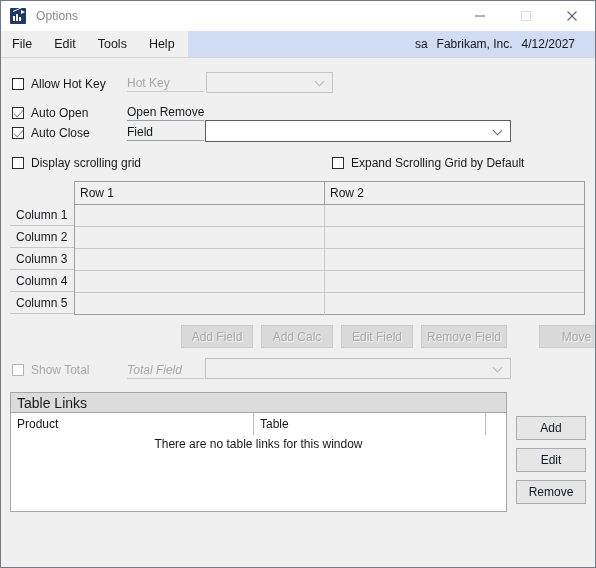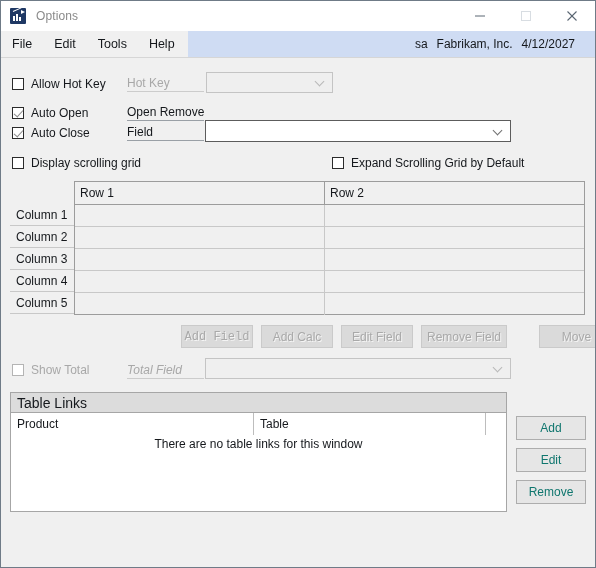--- a/index.html
+++ b/index.html
@@ -239,21 +239,21 @@
     padding-left: 6px;
   }
 
   
   .btn {
     position: absolute;
     box-sizing: border-box;
     background: #e6e6e6;
     border: 1px solid #adadad;
     font-size: 12px;
-    color: #0f766e;
+    color: #0f172a;
     display: flex;
     align-items: center;
     justify-content: center;
   }
   .btn.dis {
     background: #dadada;
     border-color: #cacaca;
     color: #a9a9a9;
     text-shadow: 1px 1px 0 #f4f4f4;
   }
@@ -442,21 +442,21 @@
       <div class="grow">
         <div class="gc1"></div>
         <div class="gc2"></div>
       </div>
       <div class="grow">
         <div class="gc1"></div>
         <div class="gc2"></div>
       </div>
     </div>
 
-    <div class="btn dis" style="left:179px; top:267px; width:72px; height:23px;font-family:Liberation Mono, monospace;">
+    <div class="btn dis" style="left:179px; top:267px; width:72px; height:23px;">
       <span>Add Field</span>
     </div>
     <div class="btn dis" style="left:259px; top:267px; width:72px; height:23px;">
       <span>Add Calc</span>
     </div>
     <div class="btn dis" style="left:339px; top:267px; width:72px; height:23px;">
       <span>Edit Field</span>
     </div>
     <div class="btn dis" style="left:419px; top:267px; width:86px; height:23px;">
       <span>Remove Field</span>

